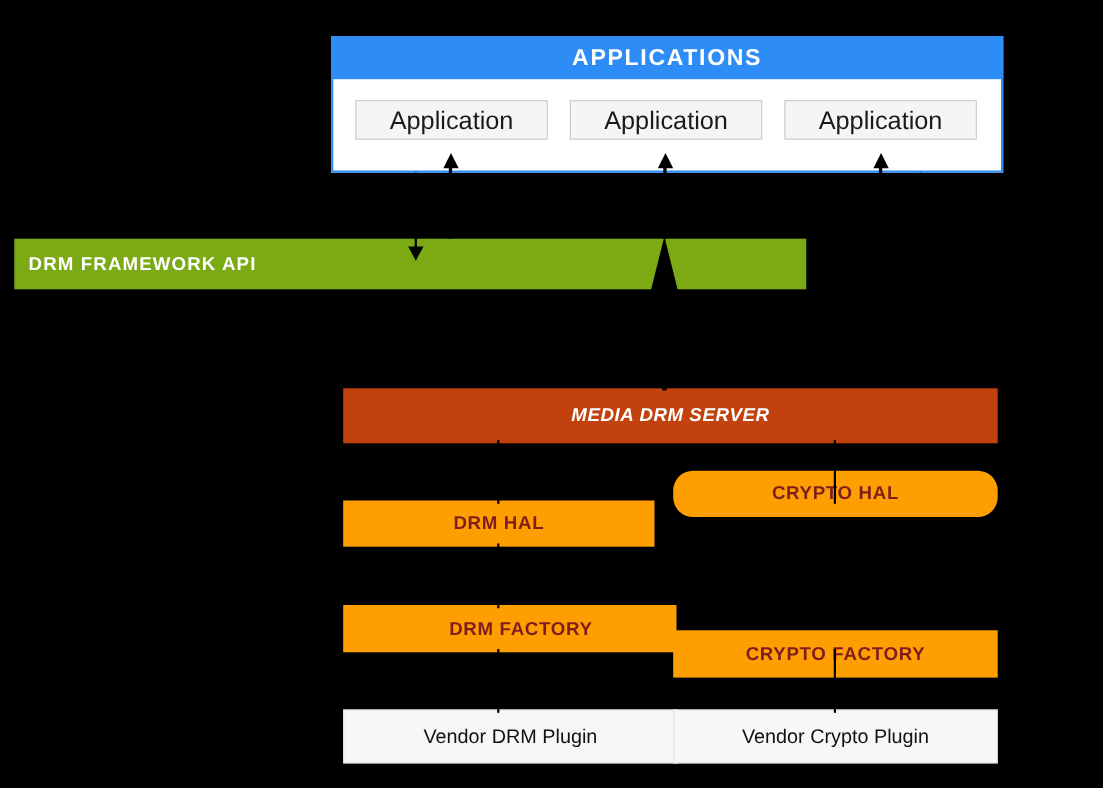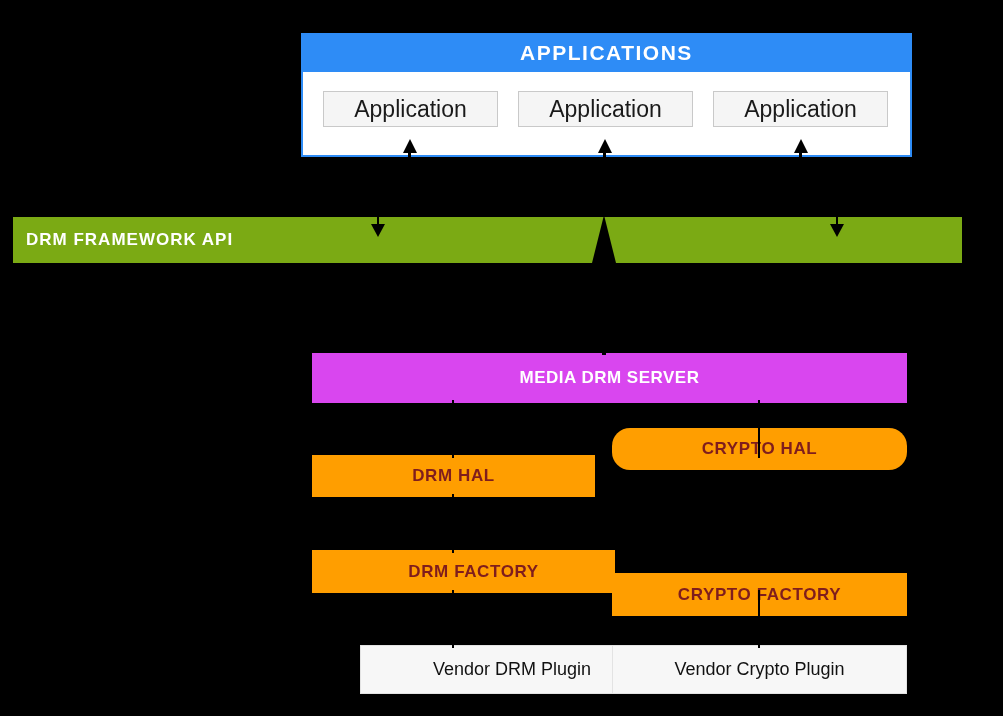--- a/index.html
+++ b/index.html
@@ -18,48 +18,48 @@
     letter-spacing:1.5px;display:flex;align-items:center;justify-content:center;
   }
   .app-box{
     position:absolute;top:91px;width:175px;height:36px;background:#f5f5f5;
     border:1px solid #c9c9c9;box-sizing:border-box;color:#1a1a1a;font-size:23px;
     display:flex;align-items:center;justify-content:center;
   }
   .app-1{left:323px}.app-2{left:518px}.app-3{left:713px}
   
   .framework-bar{
-    position:absolute;left:13px;top:217px;width:949px;height:46px;
+    position:absolute;left:13px;top:217px;width:720px;height:46px;
     background:#7baa14;color:#ffffff;font-size:17px;font-weight:bold;
     letter-spacing:1px;display:flex;align-items:center;padding-left:13px;
     box-sizing:border-box;
   }
   
   .server-bar{
     position:absolute;left:312px;top:353px;width:595px;height:50px;
-    background:#d946ef;color:#ffffff;font-size:17px;font-weight:bold;
-    letter-spacing:.5px;display:flex;align-items:center;justify-content:center;
+    background:#c2410c;color:#ffffff;font-size:17px;font-weight:bold;
+    letter-spacing:.5px;display:flex;align-items:center;justify-content:center;font-style:italic;
   }
   
   .orange-box{
     position:absolute;background:#ff9e00;color:#7f1d1d;font-size:17px;
     font-weight:bold;letter-spacing:.6px;display:flex;align-items:center;
     justify-content:center;
   }
   .drm-hal{left:312px;top:455px;width:283px;height:42px;}
   .crypto-hal{left:612px;top:428px;width:295px;height:42px;border-radius:18px;}
   .drm-factory{left:312px;top:550px;width:283px;height:43px;padding-left:20px;}
   .crypto-factory{left:612px;top:573px;width:295px;height:43px;}
   
   .vendor-box{
     position:absolute;top:645px;height:49px;background:#f7f7f7;
     border:1px solid #e3e3e3;box-sizing:border-box;color:#111111;font-size:18px;
     display:flex;align-items:center;justify-content:center;
   }
-  .vendor-drm{left:312px;width:304px;margin-left:48px;}
+  .vendor-drm{left:312px;width:304px;}
   .vendor-crypto{left:612px;width:295px;}
   
   .stem{position:absolute;background:#000000;}
   .head-up{position:absolute;width:0;height:0;
     border-left:7px solid transparent;border-right:7px solid transparent;
     border-bottom:14px solid #000000;}
   .head-down{position:absolute;width:0;height:0;
     border-left:7px solid transparent;border-right:7px solid transparent;
     border-top:13px solid #000000;}
   .head-up-big{position:absolute;width:0;height:0;

